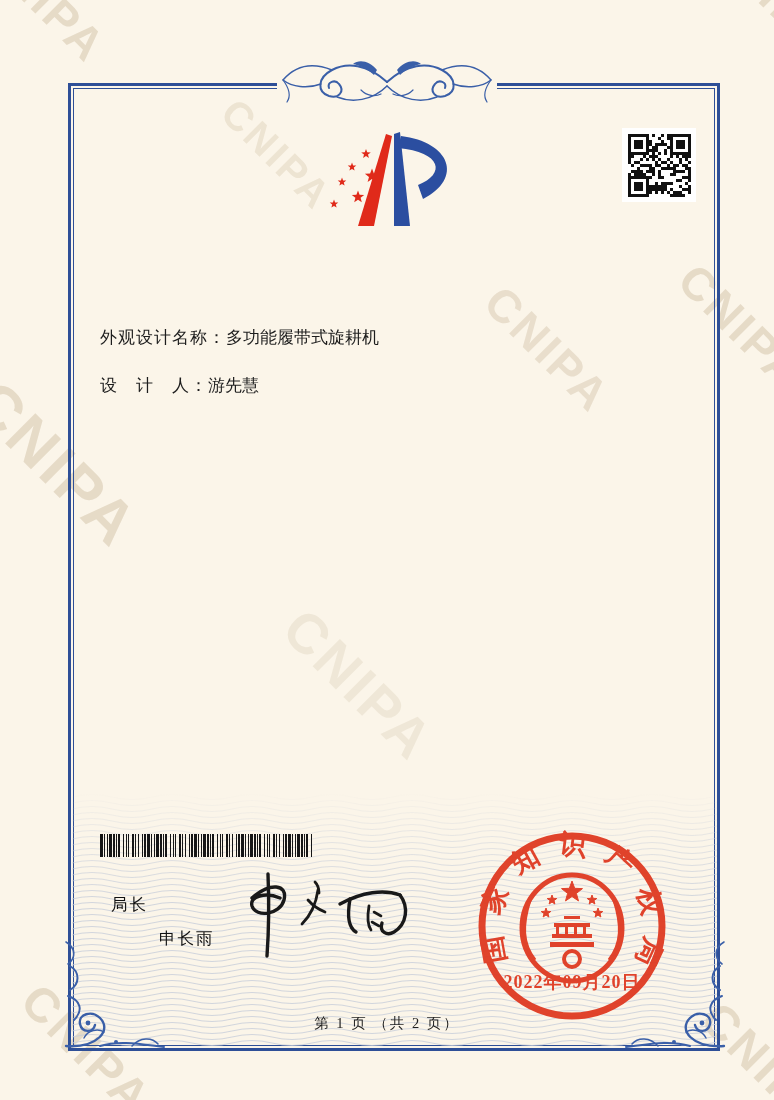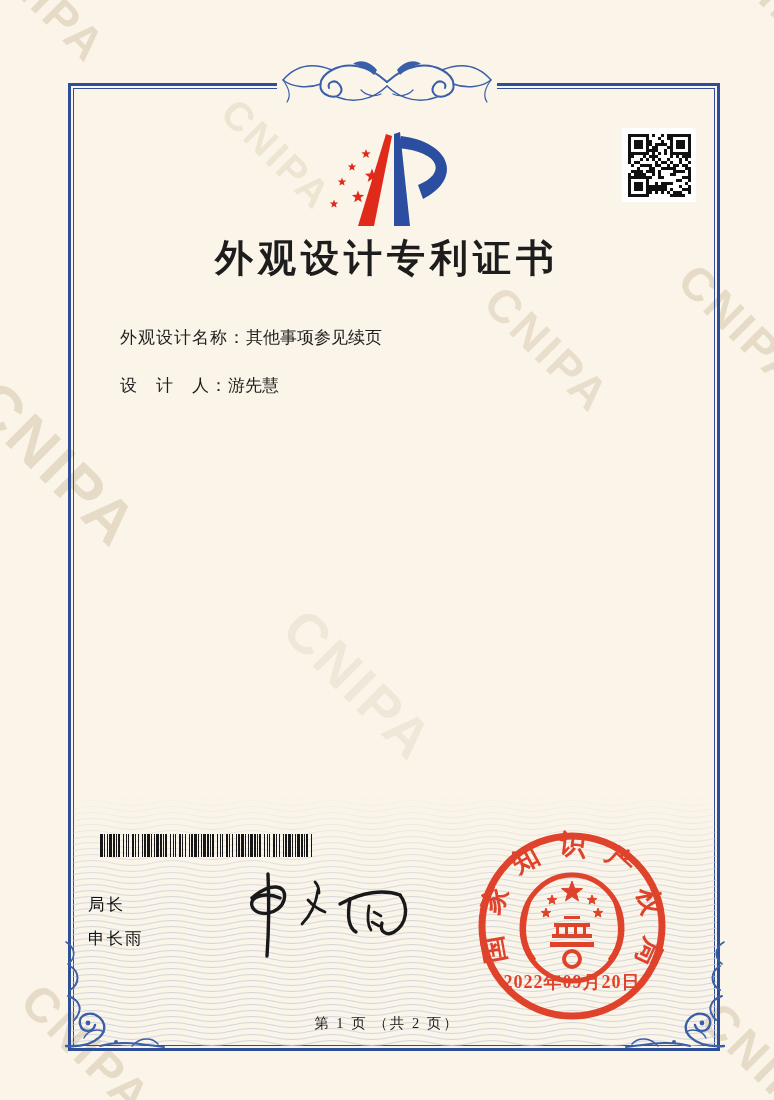--- a/index.html
+++ b/index.html
@@ -31,33 +31,33 @@
   
   .cert-no{position:absolute;left:100px;top:119px;font-size:17px;letter-spacing:3px;}
   .logo{position:absolute;left:322px;top:124px;}
   .qr-box{position:absolute;left:622px;top:128px;width:74px;height:74px;background:#fff;
           display:flex;align-items:center;justify-content:center;}
   .title{position:absolute;left:0;right:0;top:233px;text-align:center;font-size:38px;
          font-weight:700;letter-spacing:5px;margin:0;}
   
   .fields{position:absolute;left:100px;top:326px;width:580px;font-size:17px;}
   .frow{height:20px;margin-bottom:28px;white-space:nowrap;}
-  .flabel{letter-spacing:1px;margin-left:20px;}
+  .flabel{letter-spacing:1px;}
   .frow-double{display:flex;}
   .pair1{width:298px;}
   
   .body-text{position:absolute;left:98px;top:646px;width:581px;}
   .body-text p{margin:0;font-size:15.5px;line-height:25.8px;text-align:justify;
                text-indent:2em;color:#222;}
   
   .barcode{position:absolute;left:100px;top:834px;width:212px;height:23px;font-size:0;}
   .barcode span{display:inline-block;height:23px;vertical-align:top;}
-  .signer{position:absolute;left:88px;font-family:Liberation Mono, monospace;
+  .signer{position:absolute;left:111px;font-family:Liberation Mono, monospace;
           font-size:16.5px;letter-spacing:2px;color:#111;}
-  .signer.t1{top:894px;} .signer.t2{top:928px;}
+  .signer.t1{top:894px;} .signer.t2{top:928px;margin-left:48px;}
   .signature{position:absolute;left:222px;top:868px;}
   .seal{position:absolute;left:468px;top:830px;}
   .page-footer{position:absolute;left:0;right:0;top:1014px;text-align:center;
                font-size:14.5px;letter-spacing:2px;}
   .cont-note{position:absolute;left:50%;top:1056px;transform:translateX(-50%);
              background:#fffdf8;padding:6px 26px;font-size:15px;letter-spacing:3px;}
 </style>
 </head>
 <body>
 
@@ -405,25 +405,24 @@
         <rect x="51" y="57" width="3" height="3" fill="#111"></rect>
         <rect x="60" y="57" width="3" height="3" fill="#111"></rect>
         <rect x="42" y="60" width="3" height="3" fill="#111"></rect>
         <rect x="45" y="60" width="3" height="3" fill="#111"></rect>
         <rect x="48" y="60" width="3" height="3" fill="#111"></rect>
         <rect x="51" y="60" width="3" height="3" fill="#111"></rect>
         <rect x="54" y="60" width="3" height="3" fill="#111"></rect>
       </svg>
   </div>
 
-  <h1 class="title">外观设计专利证书</h1>
 
   <div class="fields">
     <div class="frow">
-      <span class="flabel">外观设计名称：</span><span class="fvalue">其他事项参见续页</span>
+      <span class="flabel">外观设计名称：</span><span class="fvalue">多功能履带式旋耕机</span>
     </div>
     <div class="frow">
       <span class="flabel">设　计　人：</span><span class="fvalue">游先慧</span>
     </div>
   </div>
 
   <div class="body-text">
   </div>
 
   <div class="barcode" id="barcode"><span style="width: 3px; background: rgb(22, 22, 22);"></span><span style="width: 1px; background: transparent;"></span><span style="width: 1px; background: rgb(22, 22, 22);"></span><span style="width: 2px; background: transparent;"></span><span style="width: 1px; background: rgb(22, 22, 22);"></span><span style="width: 1px; background: transparent;"></span><span style="width: 3px; background: rgb(22, 22, 22);"></span><span style="width: 1px; background: transparent;"></span><span style="width: 2px; background: rgb(22, 22, 22);"></span><span style="width: 1px; background: transparent;"></span><span style="width: 1px; background: rgb(22, 22, 22);"></span><span style="width: 1px; background: transparent;"></span><span style="width: 2px; background: rgb(22, 22, 22);"></span><span style="width: 3px; background: transparent;"></span><span style="width: 1px; background: rgb(22, 22, 22);"></span><span style="width: 2px; background: transparent;"></span><span style="width: 1px; background: rgb(22, 22, 22);"></span><span style="width: 1px; background: transparent;"></span><span style="width: 1px; background: rgb(22, 22, 22);"></span><span style="width: 3px; background: transparent;"></span><span style="width: 2px; background: rgb(22, 22, 22);"></span><span style="width: 1px; background: transparent;"></span><span style="width: 1px; background: rgb(22, 22, 22);"></span><span style="width: 2px; background: transparent;"></span><span style="width: 1px; background: rgb(22, 22, 22);"></span><span style="width: 3px; background: transparent;"></span><span style="width: 1px; background: rgb(22, 22, 22);"></span><span style="width: 1px; background: transparent;"></span><span style="width: 2px; background: rgb(22, 22, 22);"></span><span style="width: 1px; background: transparent;"></span><span style="width: 3px; background: rgb(22, 22, 22);"></span><span style="width: 1px; background: transparent;"></span><span style="width: 1px; background: rgb(22, 22, 22);"></span><span style="width: 2px; background: transparent;"></span><span style="width: 1px; background: rgb(22, 22, 22);"></span><span style="width: 1px; background: transparent;"></span><span style="width: 3px; background: rgb(22, 22, 22);"></span><span style="width: 1px; background: transparent;"></span><span style="width: 2px; background: rgb(22, 22, 22);"></span><span style="width: 1px; background: transparent;"></span><span style="width: 1px; background: rgb(22, 22, 22);"></span><span style="width: 1px; background: transparent;"></span><span style="width: 2px; background: rgb(22, 22, 22);"></span><span style="width: 3px; background: transparent;"></span><span style="width: 1px; background: rgb(22, 22, 22);"></span><span style="width: 2px; background: transparent;"></span><span style="width: 1px; background: rgb(22, 22, 22);"></span><span style="width: 1px; background: transparent;"></span><span style="width: 1px; background: rgb(22, 22, 22);"></span><span style="width: 3px; background: transparent;"></span><span style="width: 2px; background: rgb(22, 22, 22);"></span><span style="width: 1px; background: transparent;"></span><span style="width: 1px; background: rgb(22, 22, 22);"></span><span style="width: 2px; background: transparent;"></span><span style="width: 1px; background: rgb(22, 22, 22);"></span><span style="width: 3px; background: transparent;"></span><span style="width: 1px; background: rgb(22, 22, 22);"></span><span style="width: 1px; background: transparent;"></span><span style="width: 2px; background: rgb(22, 22, 22);"></span><span style="width: 1px; background: transparent;"></span><span style="width: 3px; background: rgb(22, 22, 22);"></span><span style="width: 1px; background: transparent;"></span><span style="width: 1px; background: rgb(22, 22, 22);"></span><span style="width: 2px; background: transparent;"></span><span style="width: 1px; background: rgb(22, 22, 22);"></span><span style="width: 1px; background: transparent;"></span><span style="width: 3px; background: rgb(22, 22, 22);"></span><span style="width: 1px; background: transparent;"></span><span style="width: 2px; background: rgb(22, 22, 22);"></span><span style="width: 1px; background: transparent;"></span><span style="width: 1px; background: rgb(22, 22, 22);"></span><span style="width: 1px; background: transparent;"></span><span style="width: 2px; background: rgb(22, 22, 22);"></span><span style="width: 3px; background: transparent;"></span><span style="width: 1px; background: rgb(22, 22, 22);"></span><span style="width: 2px; background: transparent;"></span><span style="width: 1px; background: rgb(22, 22, 22);"></span><span style="width: 1px; background: transparent;"></span><span style="width: 1px; background: rgb(22, 22, 22);"></span><span style="width: 3px; background: transparent;"></span><span style="width: 2px; background: rgb(22, 22, 22);"></span><span style="width: 1px; background: transparent;"></span><span style="width: 1px; background: rgb(22, 22, 22);"></span><span style="width: 2px; background: transparent;"></span><span style="width: 1px; background: rgb(22, 22, 22);"></span><span style="width: 3px; background: transparent;"></span><span style="width: 1px; background: rgb(22, 22, 22);"></span><span style="width: 1px; background: transparent;"></span><span style="width: 2px; background: rgb(22, 22, 22);"></span><span style="width: 1px; background: transparent;"></span><span style="width: 3px; background: rgb(22, 22, 22);"></span><span style="width: 1px; background: transparent;"></span><span style="width: 1px; background: rgb(22, 22, 22);"></span><span style="width: 2px; background: transparent;"></span><span style="width: 1px; background: rgb(22, 22, 22);"></span><span style="width: 1px; background: transparent;"></span><span style="width: 3px; background: rgb(22, 22, 22);"></span><span style="width: 1px; background: transparent;"></span><span style="width: 2px; background: rgb(22, 22, 22);"></span><span style="width: 1px; background: transparent;"></span><span style="width: 1px; background: rgb(22, 22, 22);"></span><span style="width: 1px; background: transparent;"></span><span style="width: 2px; background: rgb(22, 22, 22);"></span><span style="width: 3px; background: transparent;"></span><span style="width: 1px; background: rgb(22, 22, 22);"></span><span style="width: 2px; background: transparent;"></span><span style="width: 1px; background: rgb(22, 22, 22);"></span><span style="width: 1px; background: transparent;"></span><span style="width: 1px; background: rgb(22, 22, 22);"></span><span style="width: 3px; background: transparent;"></span><span style="width: 2px; background: rgb(22, 22, 22);"></span><span style="width: 1px; background: transparent;"></span><span style="width: 1px; background: rgb(22, 22, 22);"></span><span style="width: 2px; background: transparent;"></span><span style="width: 1px; background: rgb(22, 22, 22);"></span><span style="width: 3px; background: transparent;"></span><span style="width: 1px; background: rgb(22, 22, 22);"></span><span style="width: 1px; background: transparent;"></span><span style="width: 2px; background: rgb(22, 22, 22);"></span><span style="width: 1px; background: transparent;"></span><span style="width: 3px; background: rgb(22, 22, 22);"></span><span style="width: 1px; background: transparent;"></span><span style="width: 1px; background: rgb(22, 22, 22);"></span><span style="width: 2px; background: transparent;"></span><span style="width: 1px; background: rgb(22, 22, 22);"></span><span style="width: 1px; background: transparent;"></span><span style="width: 3px; background: rgb(22, 22, 22);"></span><span style="width: 1px; background: transparent;"></span><span style="width: 2px; background: rgb(22, 22, 22);"></span><span style="width: 1px; background: transparent;"></span><span style="width: 1px; background: rgb(22, 22, 22);"></span><span style="width: 1px; background: transparent;"></span><span style="width: 2px; background: rgb(22, 22, 22);"></span><span style="width: 3px; background: transparent;"></span><span style="width: 1px; background: rgb(22, 22, 22);"></span></div>

